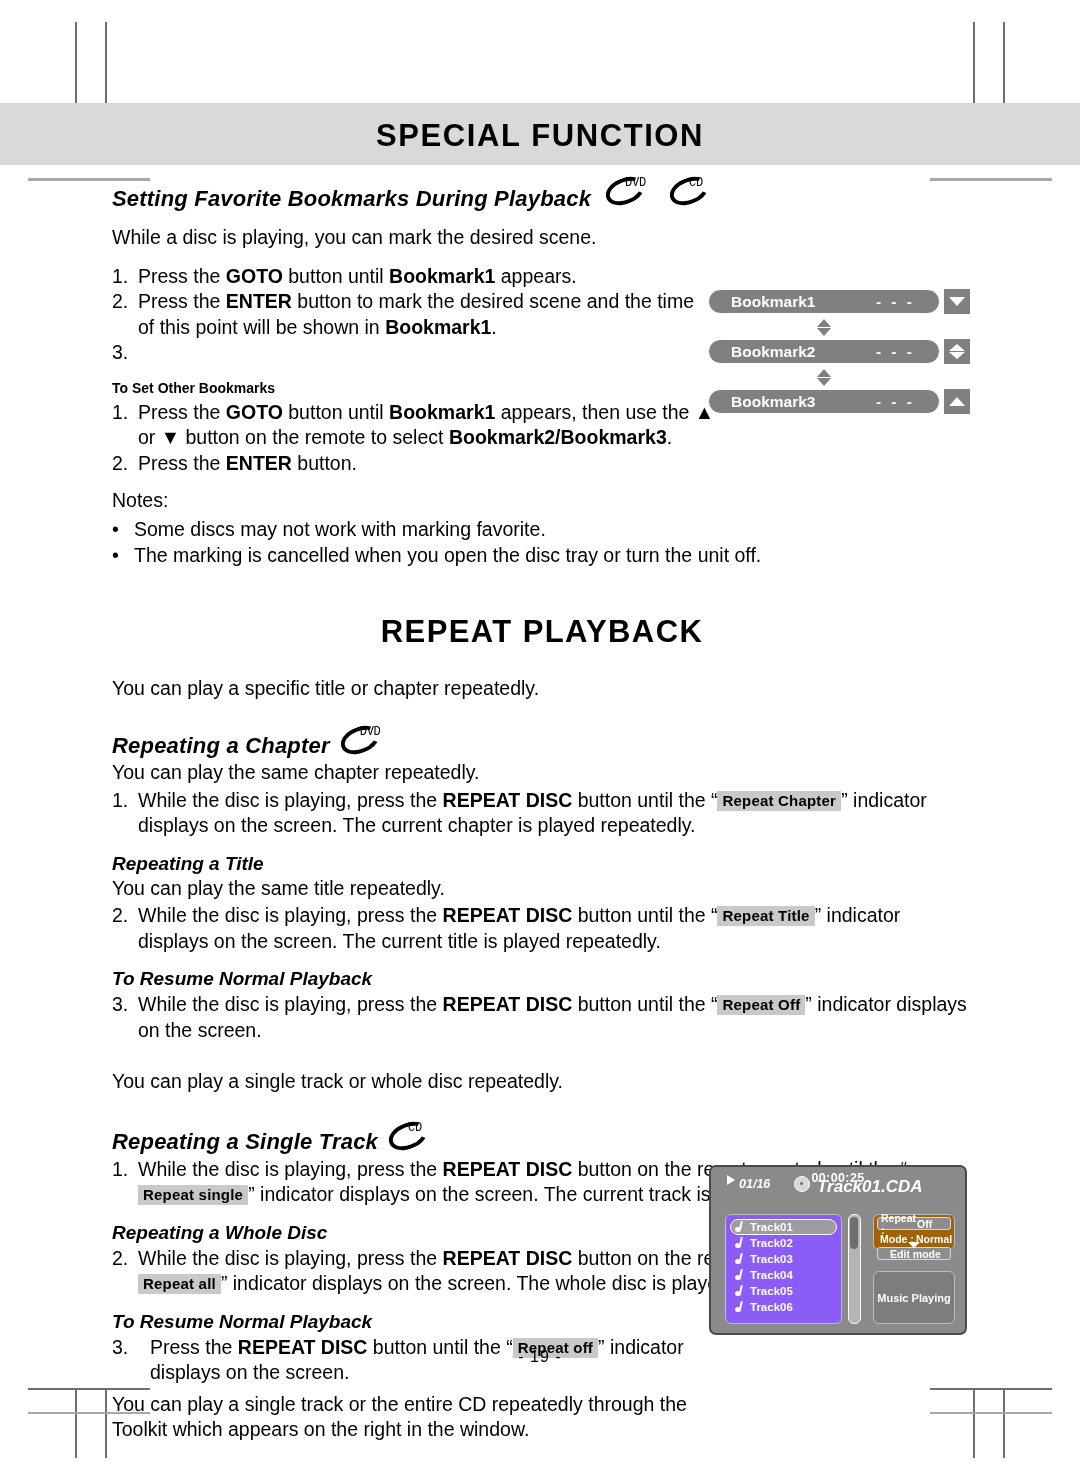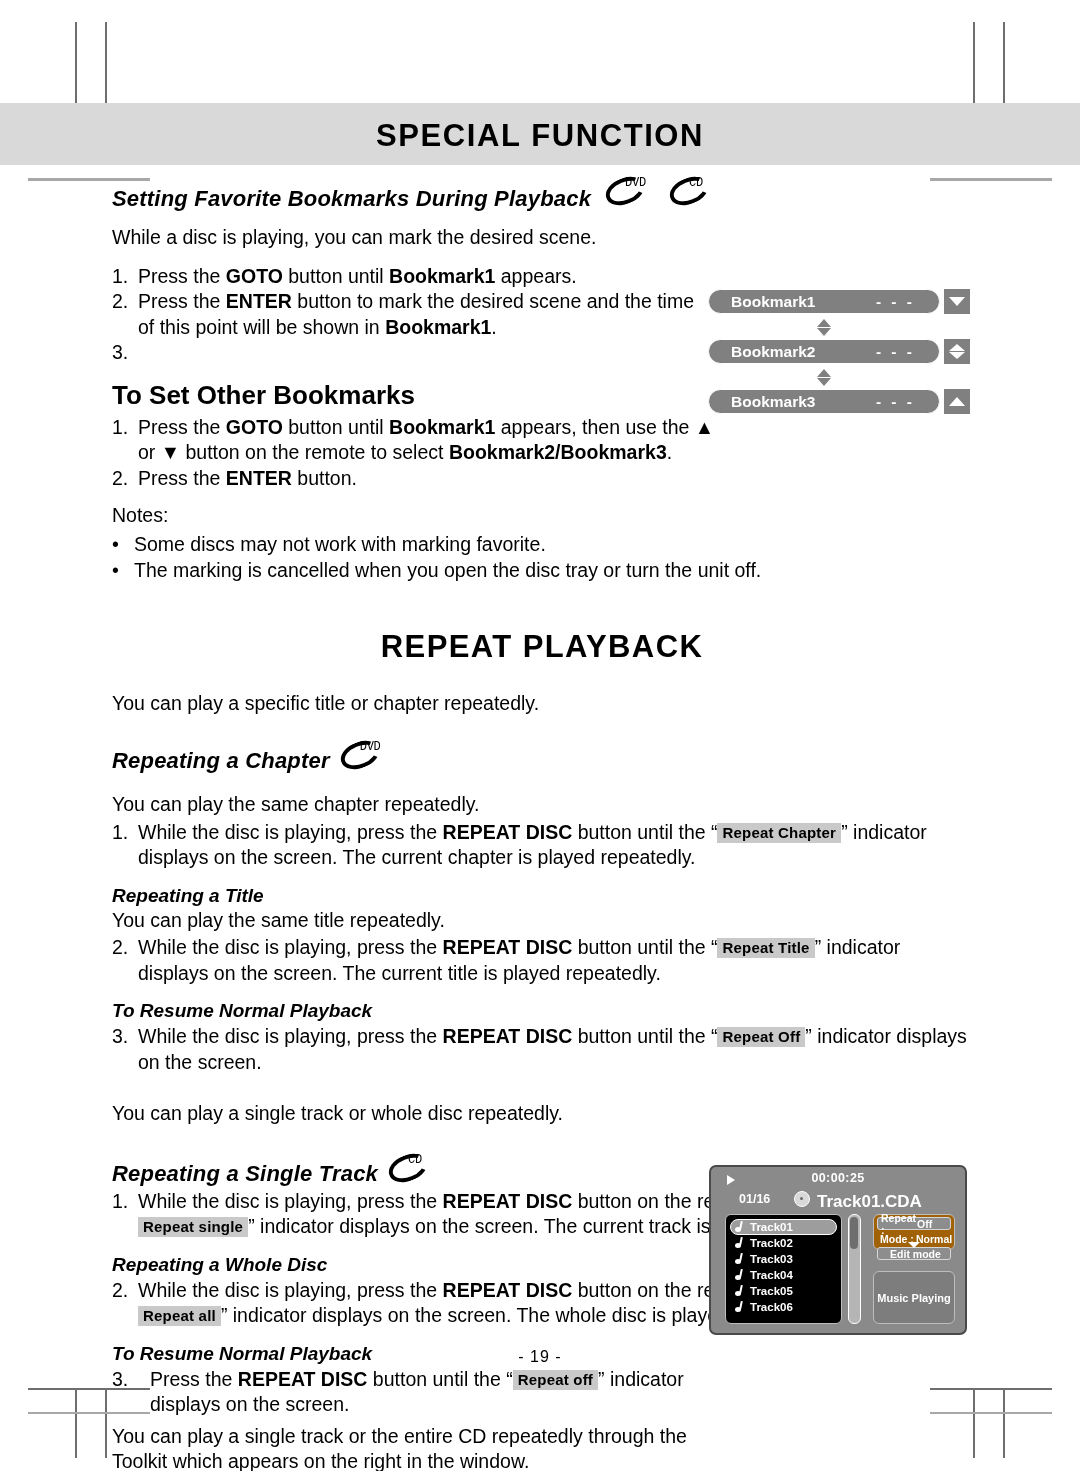--- a/index.html
+++ b/index.html
@@ -53,21 +53,21 @@
   }
   .b { font-weight: bold; }
   .sect-head {
     font-size: 22px;
     font-weight: bold;
     font-style: italic;
     margin: 0;
     letter-spacing: 0.2px;
   }
   .sect-head-up {
-    font-size: 26px;
+    font-size: 14px;
     font-weight: bold;
     margin: 0;
   }
   .sub-head {
     font-size: 19px;
     font-weight: bold;
     font-style: italic;
     margin: 0;
   }
 
@@ -203,42 +203,42 @@
     position: absolute; left: 16px; top: 4px;
     width: 0; height: 0;
     border-top: 5px solid transparent;
     border-bottom: 5px solid transparent;
     border-left: 8px solid #ffffff;
   }
   #osd-time {
     position: absolute; left: 0; top: 0; width: 100%;
     text-align: center; font-size: 12.5px; letter-spacing: 0.4px;
   }
-  #osd-secondbar { position: absolute; left: 0; top: 24px; width: 100%; height: 18px; }
+  #osd-secondbar { position: absolute; left: 0; top: 9px; width: 100%; height: 18px; font-style: italic; }
   #osd-index { position: absolute; left: 28px; top: 1px; font-size: 12.5px; }
   #osd-disc-icon {
     position: absolute; left: 83px; top: 0px;
     width: 16px; height: 16px;
     border-radius: 50%;
     background: #d8d8d8;
     border: 1.5px solid #ffffff;
     box-sizing: border-box;
   }
   #osd-disc-icon::after {
     content: "";
     position: absolute; left: 5px; top: 5px;
     width: 3px; height: 3px; border-radius: 50%;
     background: #6a6a6a;
   }
   #osd-filename { position: absolute; left: 106px; top: 1px; font-size: 17px; }
 
   #osd-tracklist {
     position: absolute; left: 14px; top: 47px;
     width: 117px; height: 110px;
-    background: #000000;
+    background: #8b5cf6;
     border: 1.5px solid #bdbdbd;
     border-radius: 6px;
     box-sizing: border-box;
     padding-top: 4px;
   }
   .track-row {
     position: relative;
     height: 16px;
     margin: 0 4px;
     display: flex;
@@ -431,21 +431,21 @@
 
   <div class="para" style="margin-top:26px;">You can play a specific title or chapter repeatedly.</div>
 
   <div style="display:flex;align-items:baseline;margin-top:24px;">
     <div class="sect-head">Repeating a Chapter</div>
     <span class="disc small" style="margin-left:10px;">
       <span class="ring"></span>
       <span class="lbl">DVD</span>
     </span>
   </div>
-  <div class="para" style="margin-top:18px;">You can play the same chapter repeatedly.</div>
+  <div class="para" style="margin-top:1px;">You can play the same chapter repeatedly.</div>
   <div class="num-row" style="margin-top:2px;">
     <span class="marker">1.</span>
     <span class="body"><span>While the disc is playing, press the </span><span class="b">REPEAT DISC</span><span> button until the “</span><span class="badge">Repeat  Chapter</span><span>” indicator displays on the screen. The current chapter is played repeatedly.</span></span>
   </div>
 
   <div class="sub-head" style="margin-top:14px;">Repeating a Title</div>
   <div class="para" style="margin-top:1px;">You can play the same title repeatedly.</div>
   <div class="num-row" style="margin-top:2px;">
     <span class="marker">2.</span>
     <span class="body"><span>While the disc is playing, press the </span><span class="b">REPEAT DISC</span><span> button until the “</span><span class="badge">Repeat  Title</span><span>” indicator displays on the screen. The current title is played repeatedly.</span></span>

